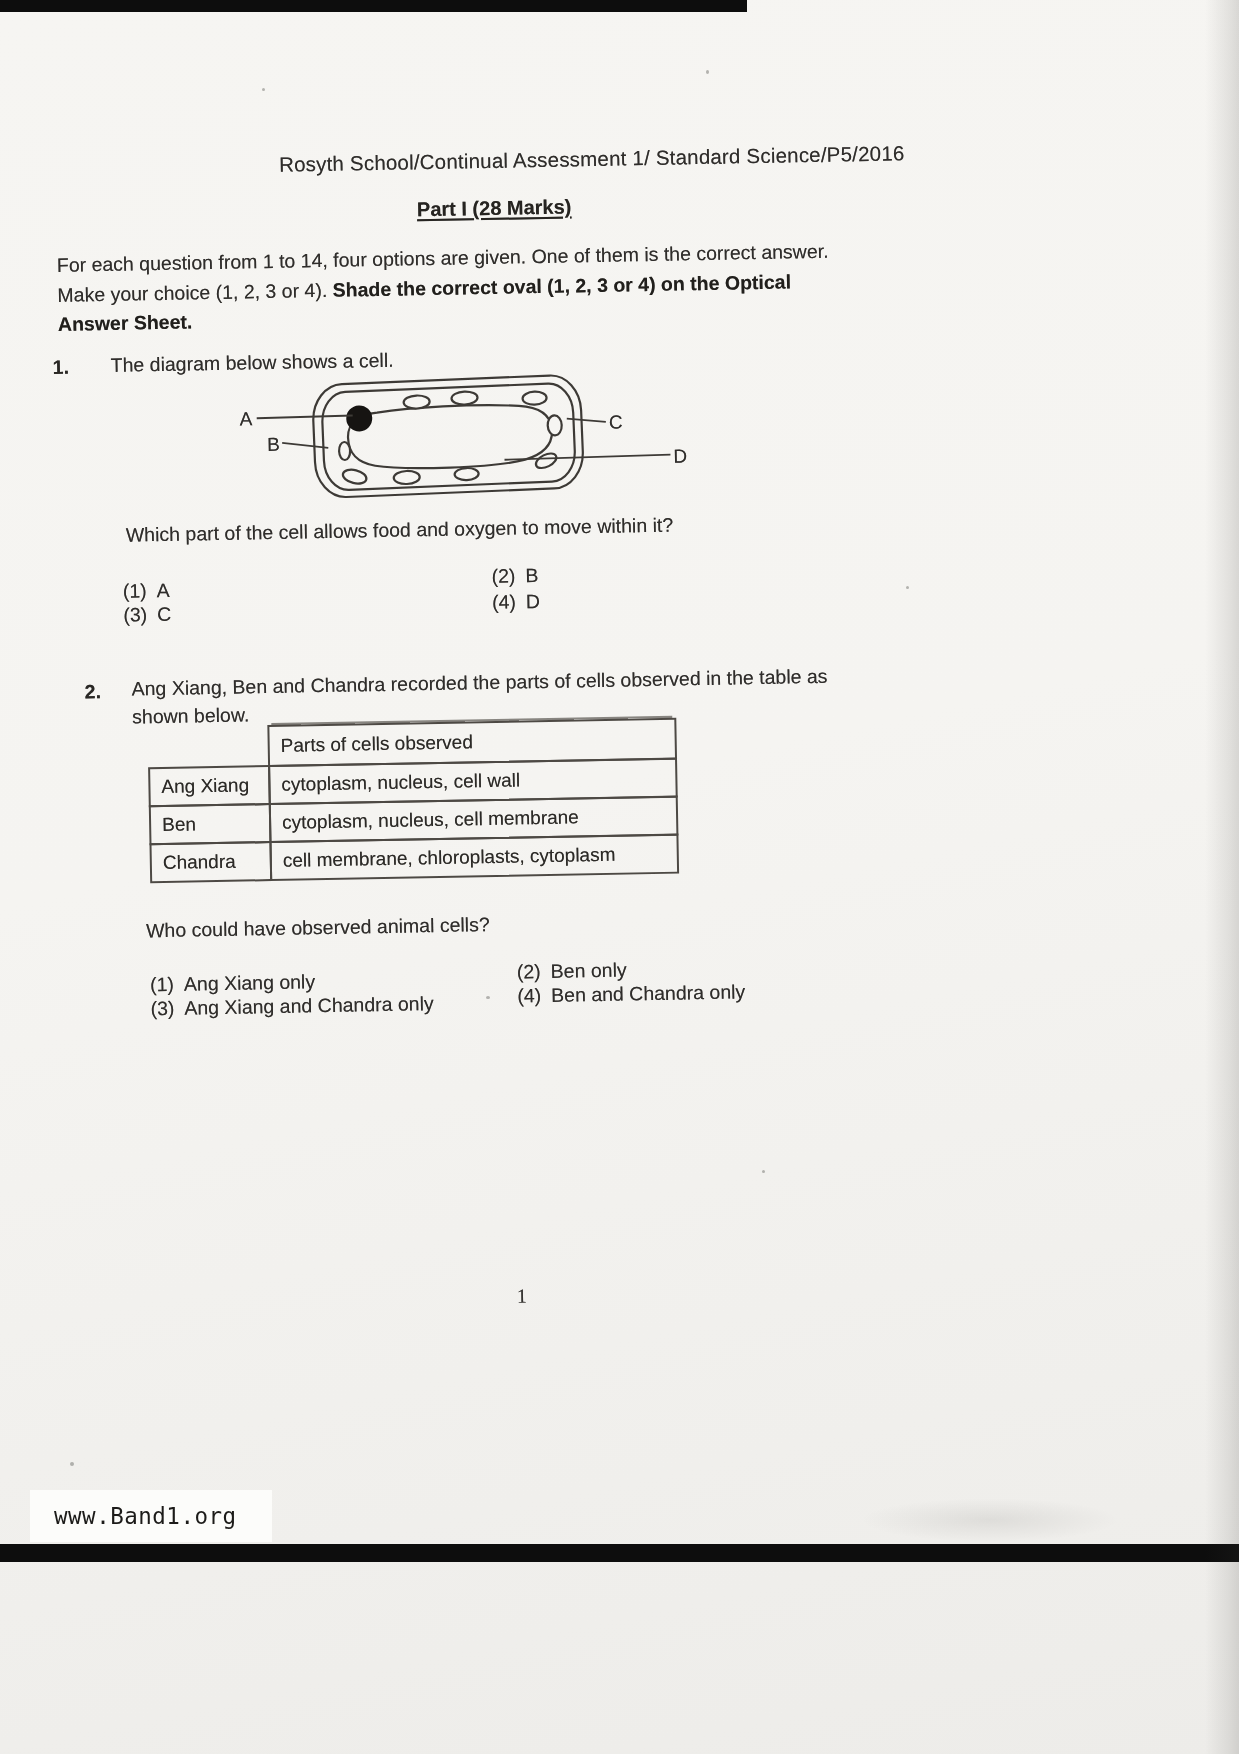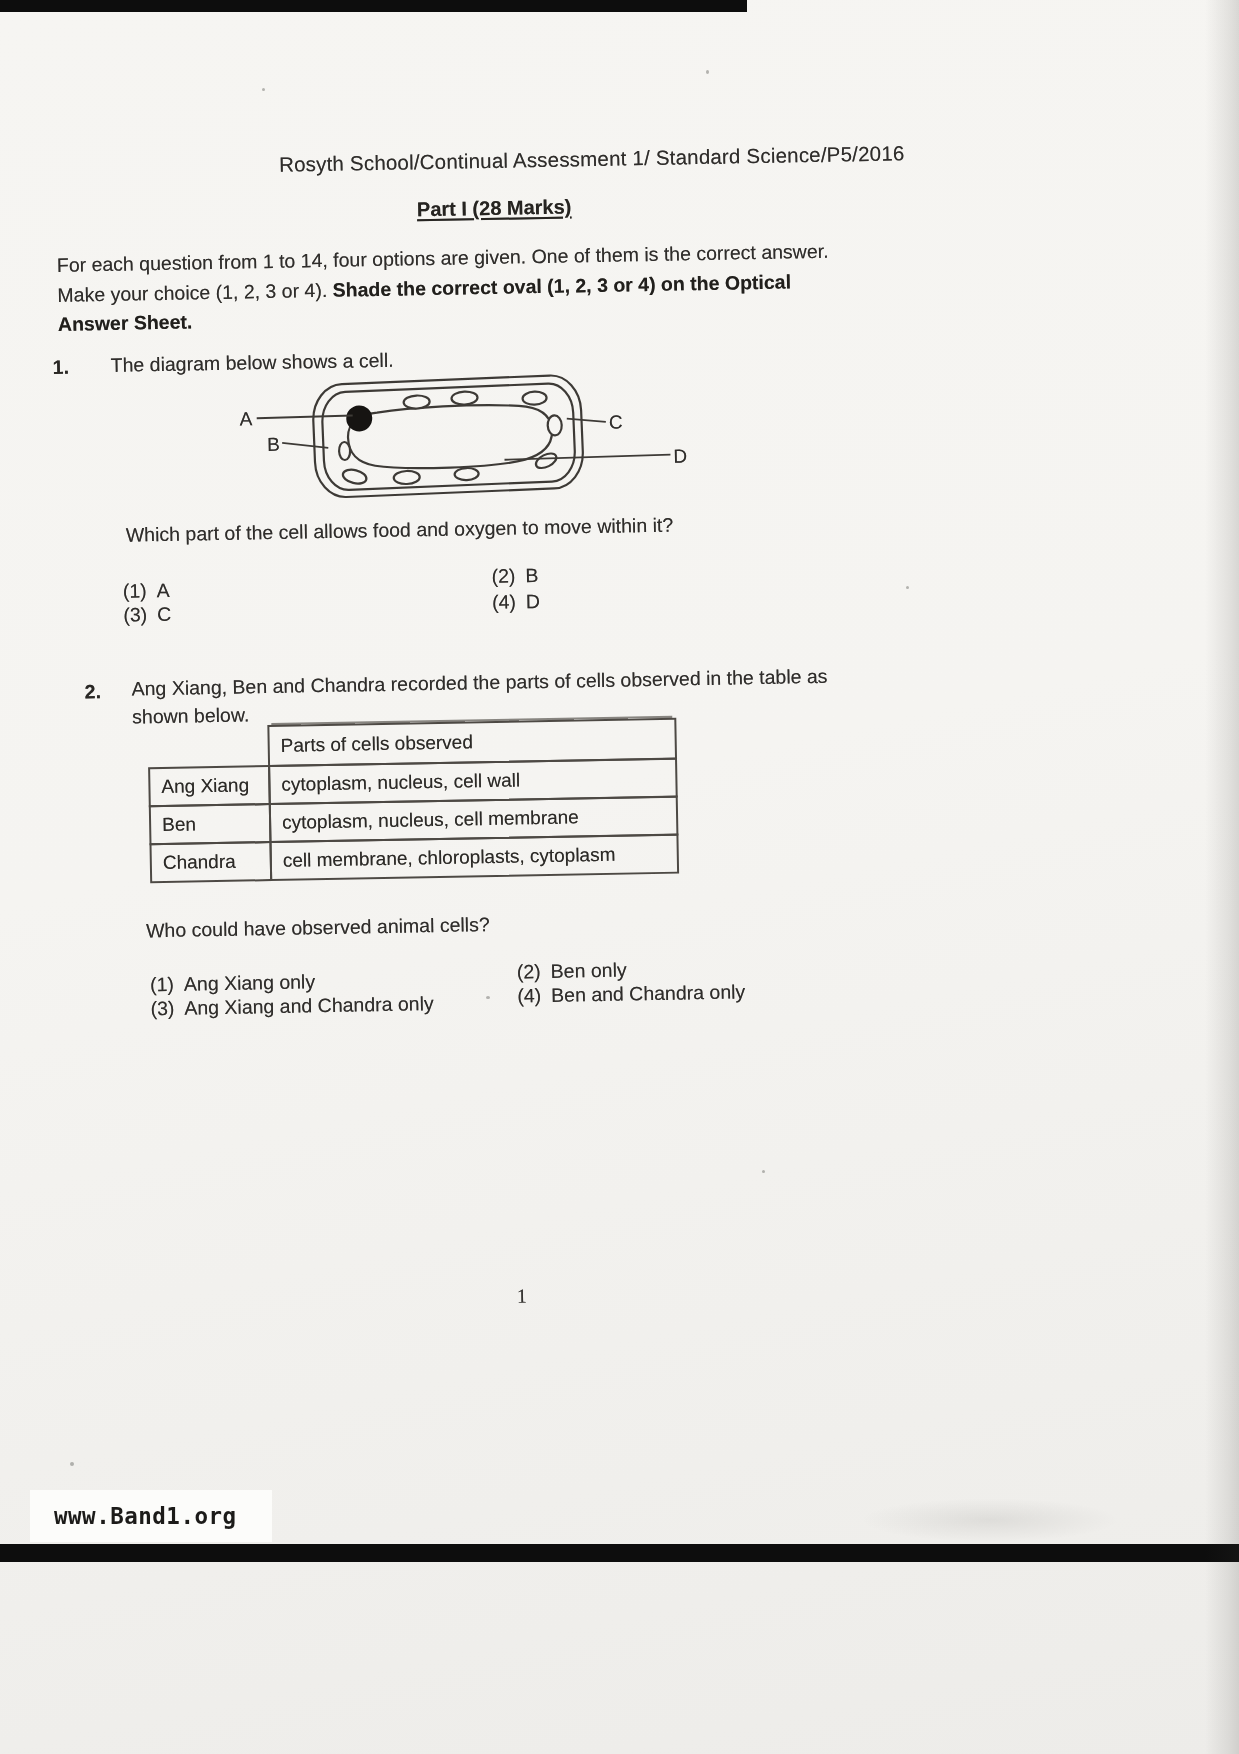--- a/index.html
+++ b/index.html
@@ -75,21 +75,21 @@
   .page-number { left:504px; top:1294px; font-family:"Liberation Serif", serif; font-size:20px; color:#353330; }
 
   .footer-mark {
     position:absolute; left:30px; top:1490px; width:242px; height:52px;
     background:#fcfcfa;
     display:flex; align-items:center;
   }
   .footer-text {
     padding-left:24px;
     font-family:"DejaVu Sans Mono", monospace;
-    font-size:22.5px; font-weight:bold; color:#1c1b19; letter-spacing:0.5px;
+    font-size:22.5px; font-weight:normal; color:#1c1b19; letter-spacing:0.5px;
   }
 </style>
 </head>
 <body>
 
 <div class="scan-page">
 
   <div class="doc">
 
     <div class="abs doc-header">Rosyth School/Continual Assessment 1/ Standard Science/P5/2016</div>

